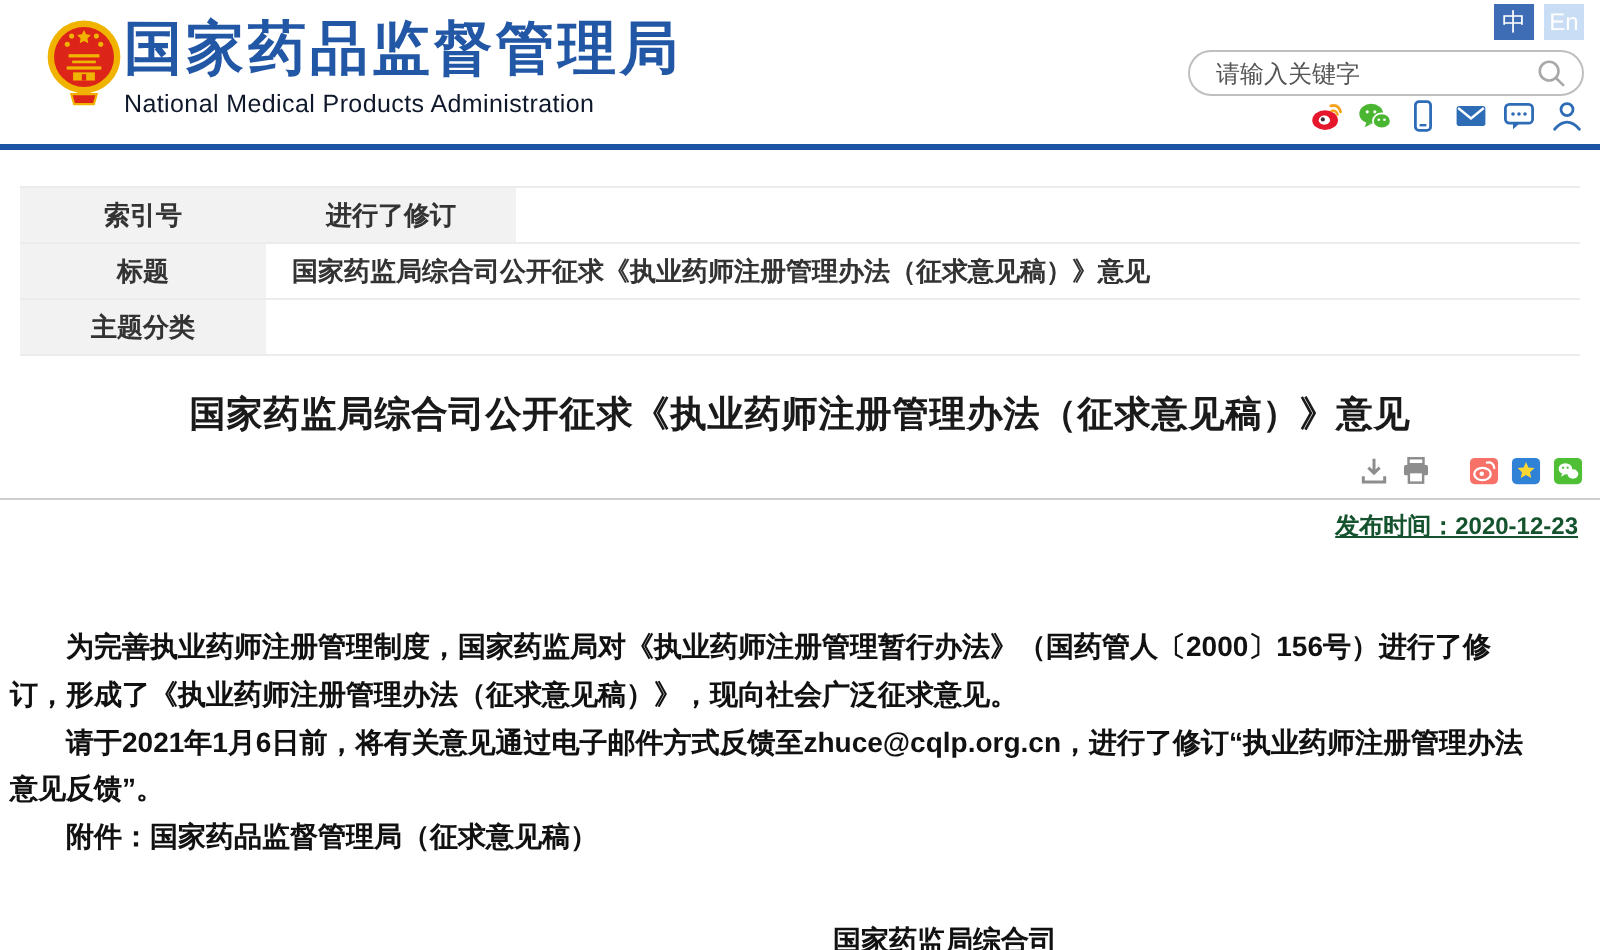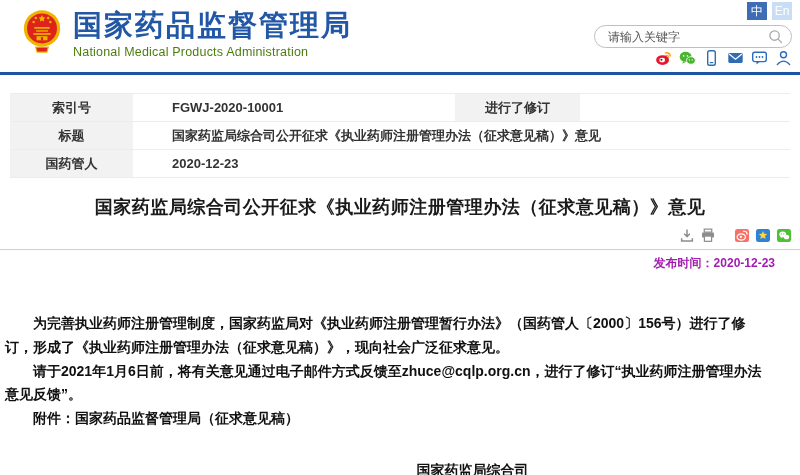--- a/index.html
+++ b/index.html
@@ -3,23 +3,23 @@
 <meta charset="utf-8">
 <style>
   * { margin:0; padding:0; box-sizing:border-box; }
   html,body { width:800px; height:475px; overflow:hidden; background:#fff;
     font-family:"Liberation Sans","DejaVu Sans",sans-serif; }
 
   
   .site-header { position:relative; height:72px; background:#fff; }
   .logo-group { position:absolute; left:22px; top:8px; display:flex; align-items:flex-start; }
   .emblem { width:40px; height:48px; margin-top:1px; }
-  .site-titles { margin-left:11px; }
+  .site-titles { }
   .site-name { color:#2257a6; font-size:29px; font-weight:bold; letter-spacing:2px; line-height:34px; }
-  .site-name-en { color:#4d7c0f; font-size:12.5px; margin-top:3px; letter-spacing:0.2px; }
+  .site-name-en { color:#0f172a; font-size:12.5px; margin-top:3px; letter-spacing:0.2px; }
 
   .lang-switch { position:absolute; top:2px; right:8px; display:flex; }
   .lang-btn { width:20px; height:18px; font-size:12px; line-height:18px; text-align:center;
     color:#fff; cursor:pointer; }
   .lang-zh { background:#3e6cb5; }
   .lang-en { background:#c9ddf4; margin-left:5px; }
 
   .search-box { position:absolute; top:25px; right:8px; width:198px; height:23px;
     border:1px solid #bfbfbf; border-radius:12px; background:#fff;
     display:flex; align-items:center; padding:0 8px 0 13px; }
@@ -27,36 +27,36 @@
     font-family:inherit; background:transparent; }
   .search-input::placeholder { color:#555; }
 
   .social-row { position:absolute; top:50px; right:8px; display:flex; align-items:center; gap:7px; }
   .social-row .sicon { width:17px; height:16px; display:block; cursor:pointer; }
 
   .blue-divider { height:3px; background:#1d55a5; }
 
   
   .meta-table { margin:18px 10px 0 10px; border-top:1px solid #ececec; }
-  .meta-row { display:flex; height:28px; border-bottom:1px solid #ececec; font-size:13px; font-weight:bold; color:#333;gap:26px; }
+  .meta-row { display:flex; height:28px; border-bottom:1px solid #ececec; font-size:13px; font-weight:bold; color:#333; }
   .meta-label { width:123px; background:#f2f2f2; text-align:center; line-height:27px; flex:none; }
   .meta-value { flex:1; line-height:27px; padding-left:13px; background:#fff;
     white-space:nowrap; overflow:hidden; }
   .meta-label.second { width:125px; margin-left:0; }
   .meta-value.first-col { flex:none; width:270px; }
   .meta-value.second-col { flex:1; }
 
   
   .article-title { margin-top:17px; text-align:center; font-size:18px; font-weight:bold;
     color:#1a1a1a; letter-spacing:0.5px; }
   .toolbar { margin:9px 8px 0 0; display:flex; justify-content:flex-end; align-items:center; gap:5px; }
   .toolbar .ticon { width:16px; height:15px; display:block; cursor:pointer; }
   .toolbar .gap { width:8px; }
   .title-divider { margin-top:6px; height:1px; background:#cfcfcf; }
-  .publish-time { margin:5px 25px 0 0; text-align:right; font-size:12px; color:#a21caf; font-weight:bold; }
+  .publish-time { margin:5px 11px 0 0; text-align:right; font-size:12px; color:#14532d; font-weight:bold;text-decoration:underline; }
 
   .article-body { margin:40px 28px 0 5px; font-size:14px; font-weight:bold; color:#111;
     line-height:1.7; }
   .article-body p { text-indent:2em; }
 
   .signature-block { margin-top:28px; text-align:center; transform:translateX(84px);
     font-size:14px; font-weight:bold; color:#111; line-height:1.65; }
 </style>
 </head>
 <body>
@@ -134,31 +134,29 @@
       <path d="M1.8 14.6 q6.2 -7 12.4 0" fill="none" stroke="#2e6cb6" stroke-width="1.4" stroke-linecap="round"></path>
     </svg>
   </div>
 </div>
 
 <div class="blue-divider"></div>
 
 <div class="meta-table">
   <div class="meta-row">
     <div class="meta-label">索引号</div>
-    <div class="meta-value first-col">FGWJ-2020-10001</div>
     <div class="meta-label second">进行了修订</div>
     <div class="meta-value second-col"></div>
   </div>
   <div class="meta-row">
     <div class="meta-label">标题</div>
     <div class="meta-value">国家药监局综合司公开征求《执业药师注册管理办法（征求意见稿）》意见</div>
   </div>
   <div class="meta-row">
-    <div class="meta-label">国药管人</div>
-    <div class="meta-value">2020-12-23</div>
+    <div class="meta-label">主题分类</div>
   </div>
 </div>
 
 <div class="article-title">国家药监局综合司公开征求《执业药师注册管理办法（征求意见稿）》意见</div>
 
 <div class="toolbar">
   <svg class="ticon" viewBox="0 0 16 16">
     <path d="M8 1.5 V8.8 M5 6.2 L8 9.2 L11 6.2" stroke="#8d8d8d" stroke-width="1.6" fill="none"></path>
     <path d="M2.3 10.8 V13.8 H13.7 V10.8" stroke="#8d8d8d" stroke-width="1.6" fill="none"></path>
   </svg>

